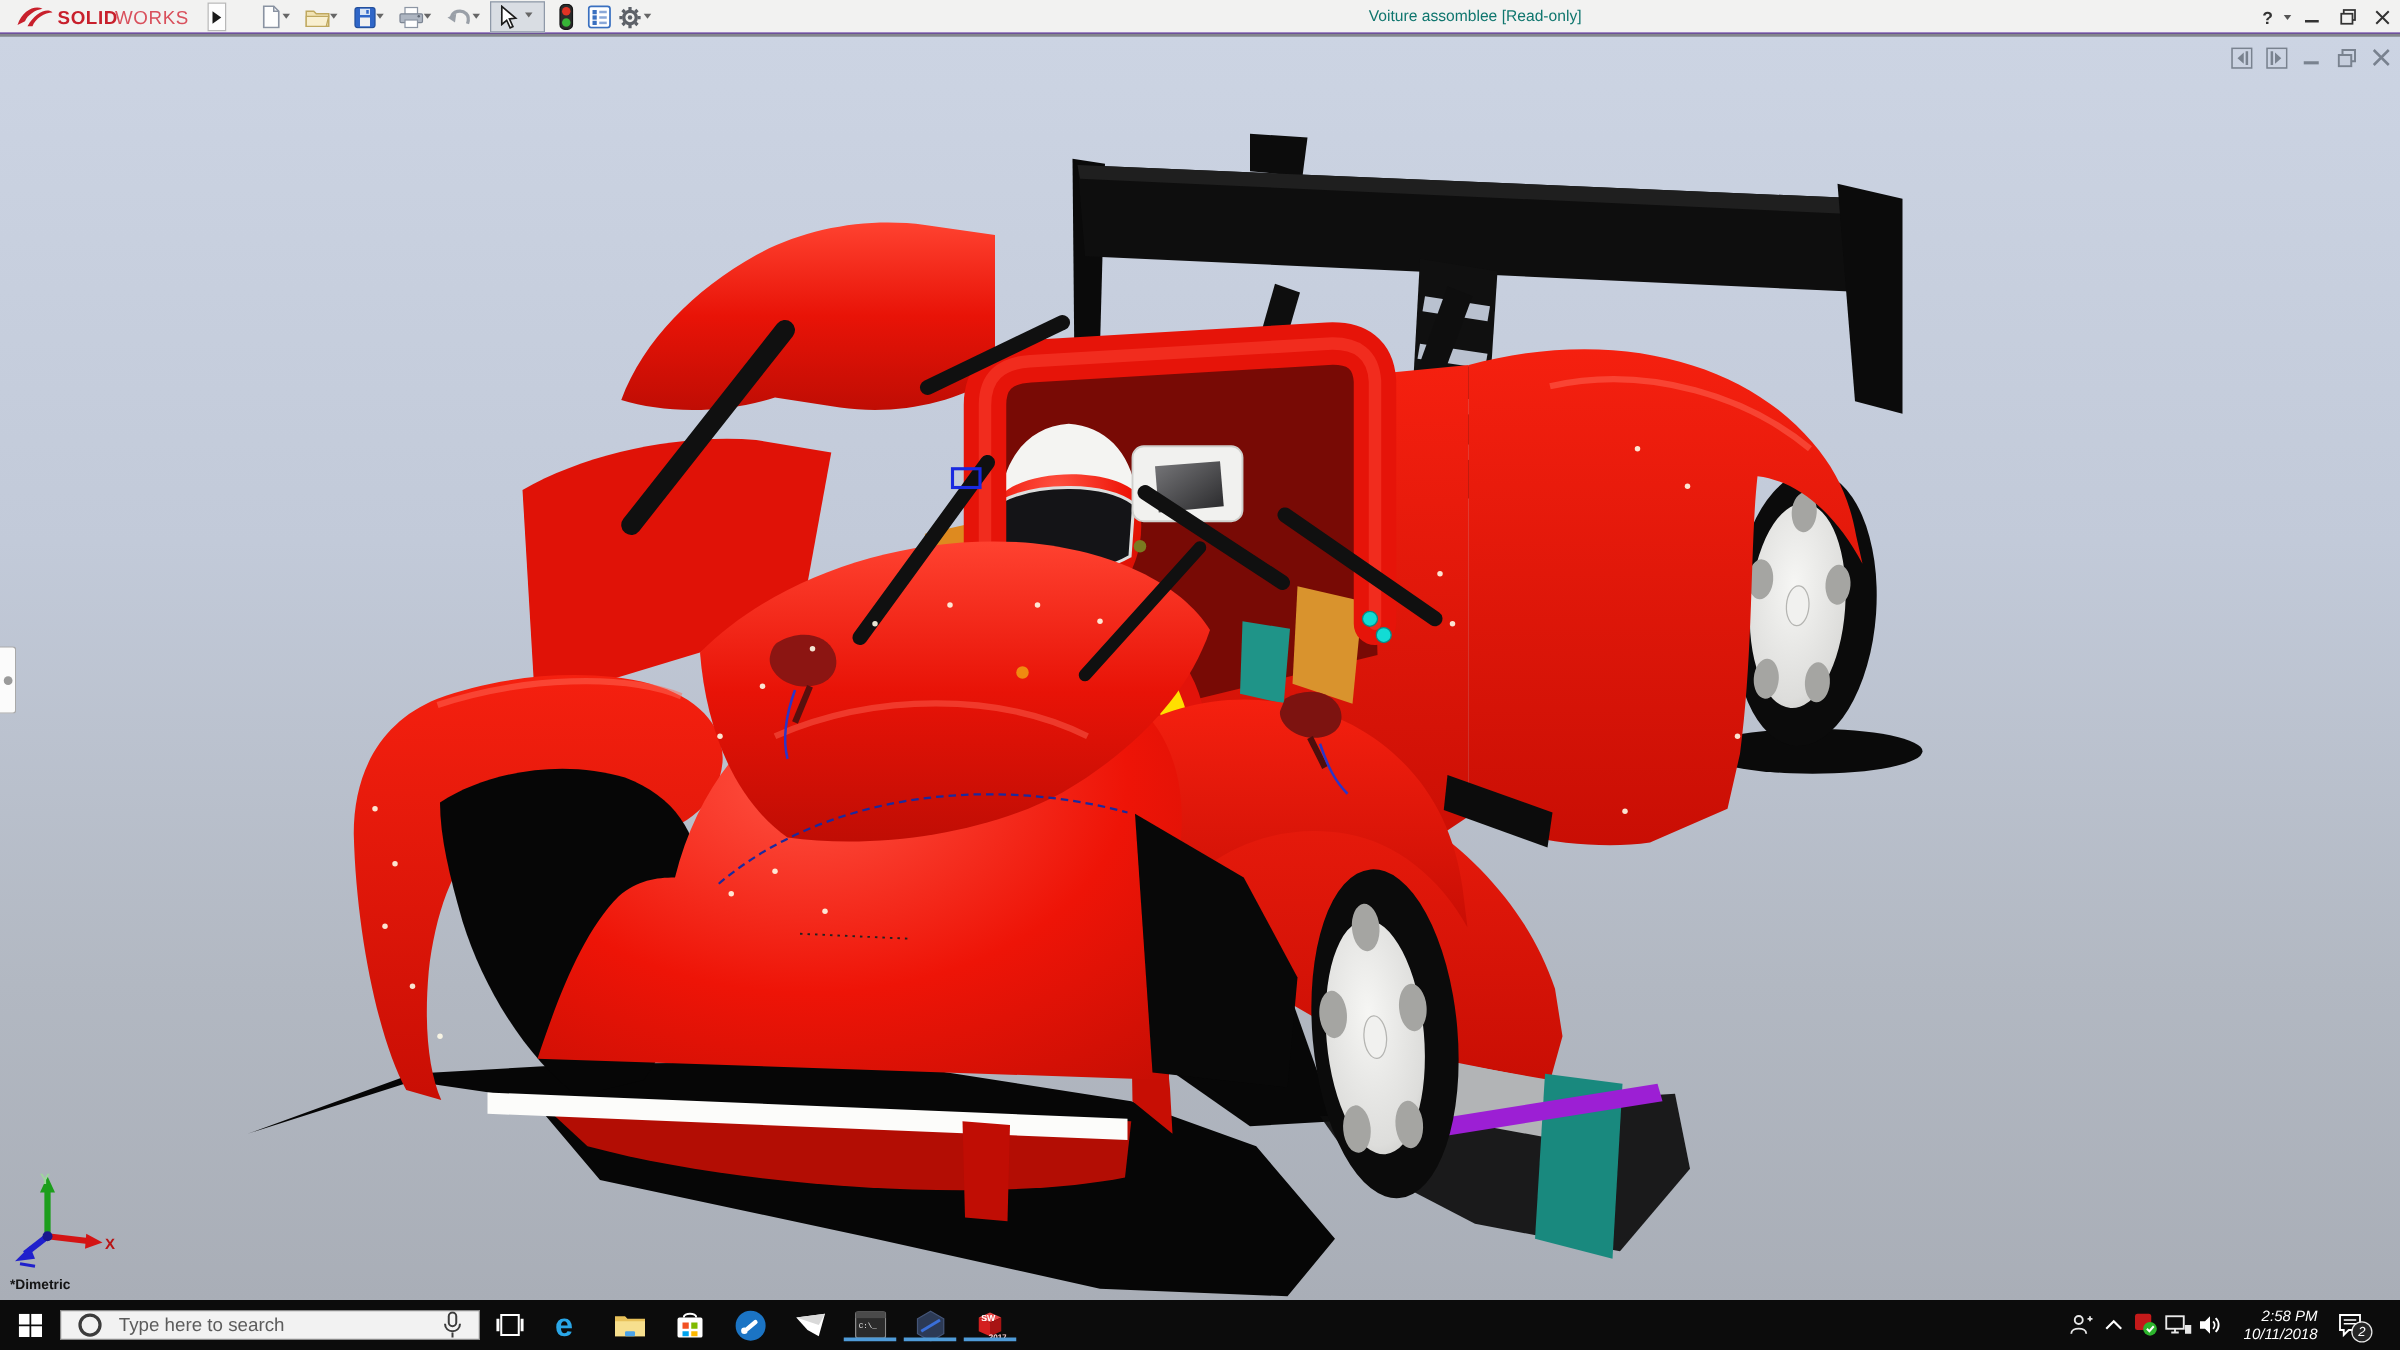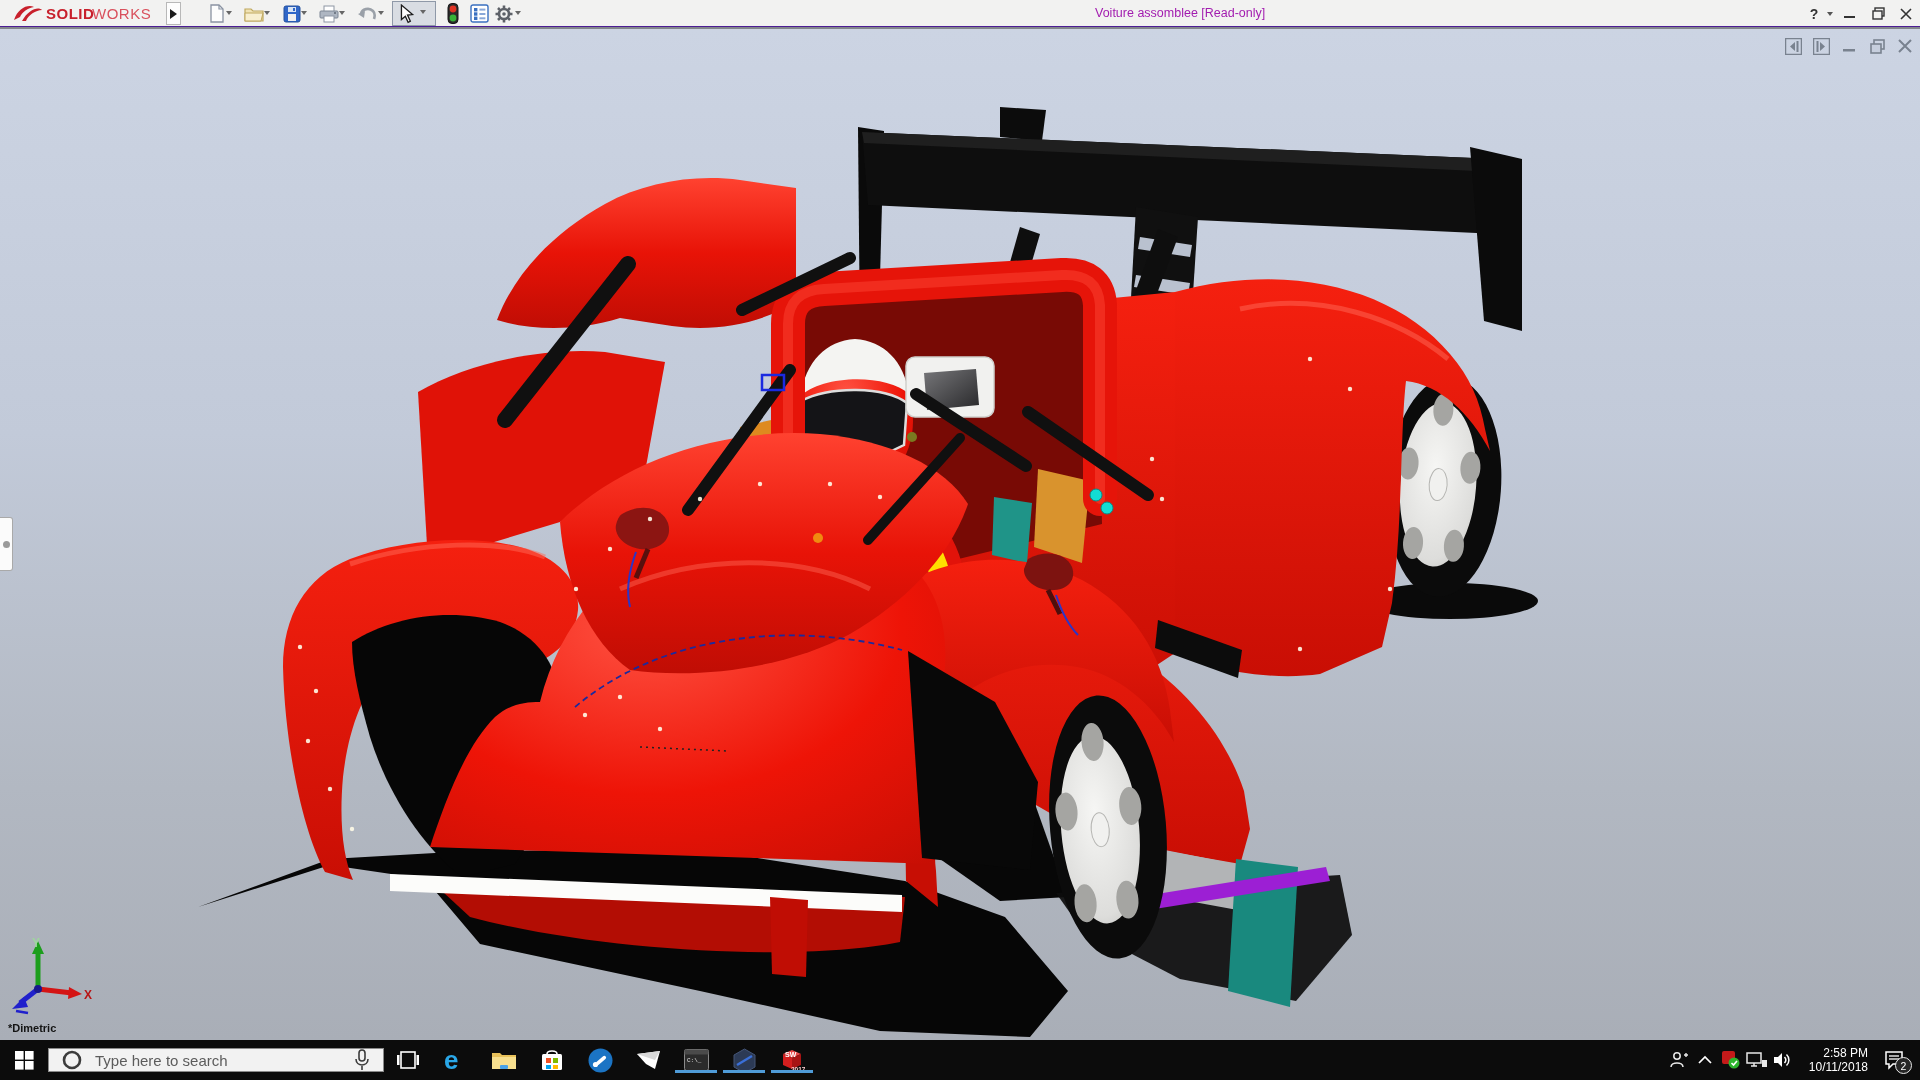--- a/index.html
+++ b/index.html
@@ -7,21 +7,21 @@
 
   
   .titlebar { position:absolute; left:0; top:0; width:1920px; height:27px; background:#f2f2f1; border-bottom:1px solid #4c1d95; }
   .logo { position:absolute; left:8px; top:2px; width:160px; height:23px; }
   .flyout { position:absolute; left:166px; top:2px; width:15px; height:23px; background:#fdfdfd; border:1px solid #b8b8b8; display:flex; align-items:center; justify-content:center; }
   .flyout .tri { width:0; height:0; border-left:7px solid #1a1a1a; border-top:5px solid transparent; border-bottom:5px solid transparent; }
   .tb-icon { position:absolute; top:3px; width:22px; height:21px; display:flex; align-items:center; justify-content:center; }
   .tb-caret { position:absolute; top:11px; width:8px; height:8px; }
   .tb-caret i { display:block; width:0; height:0; border-top:4px solid #666; border-left:3.5px solid transparent; border-right:3.5px solid transparent; }
   .select-box { position:absolute; left:392px; top:1px; width:44px; height:25px; background:#d9dde3; border:1px solid #8f99a8; display:flex; align-items:center; }
-  .win-title { position:absolute; left:1095px; top:6px; font-size:12.5px; color:#a21caf; white-space:nowrap; }
+  .win-title { position:absolute; left:1095px; top:6px; font-size:12.5px; color:#0f766e; white-space:nowrap; }
   .win-controls { position:absolute; right:0; top:0; height:27px; display:flex; align-items:center; }
   .wc-btn { width:28px; height:27px; display:flex; align-items:center; justify-content:center; color:#333; }
   .wc-help { font-size:14px; font-weight:bold; width:20px; }
   .wc-caret { width:12px; }
   .wc-caret i { display:block; width:0; height:0; border-top:4px solid #555; border-left:3.5px solid transparent; border-right:3.5px solid transparent; }
 
   
   .viewport { position:absolute; left:0; top:27px; width:1920px; height:1013px;
     background:linear-gradient(180deg,#ccd4e3 0%, #c5cdd d 35%, #b6bcc7 65%, #a9aeb7 100%);
     background:linear-gradient(180deg,#ccd4e3 0%, #c2cad9 40%, #b2b8c2 75%, #a9aeb7 100%);
@@ -37,21 +37,21 @@
   
   .taskbar { position:absolute; left:0; top:1040px; width:1920px; height:40px; background:#0c0c0c; display:flex; align-items:center; }
   .start-btn { width:48px; display:flex; align-items:center; justify-content:center; }
   .search-box { width:336px; background:#f2f2f2; border:1px solid #8a8a8a; display:flex; align-items:center; }
   .search-box .ring { margin-left:12px; }
   .search-text { margin-left:12px; font-size:15px; color:#5c5c5c; flex:1; }
   .mic { margin-right:12px; }
   .app-row { display:flex; }
   .app-btn { width:48px; position:relative; display:flex; align-items:center; justify-content:center; }
   .app-underline { position:absolute; left:3px; bottom:0; width:42px; height:3px; background:#4f9bd8; }
-  .tray { margin-left:auto; display:flex; align-items:center; padding-right:6px; }
+  .tray { margin-left:auto; display:flex; align-items:center; padding-right:20px;font-style:italic; }
   .tray-btn { width:26px; height:40px; display:flex; align-items:center; justify-content:center; position:relative; }
   .clock { width:66px; text-align:right; color:#fff; font-size:12px; line-height:14px; margin:0 6px; }
   .notif { width:40px; position:relative; }
   .badge { position:absolute; right:2px; bottom:6px; width:17px; height:17px; border-radius:50%; background:#262626; border:1.5px solid #e8e8e8; color:#fff; font-size:10.5px; display:flex; align-items:center; justify-content:center; }
   .cmd-glyph { font-family:"Liberation Mono", monospace; font-size:6px; fill:#e8e8e8; }
 </style>
 </head>
 <body>
 
 <div class="titlebar">

